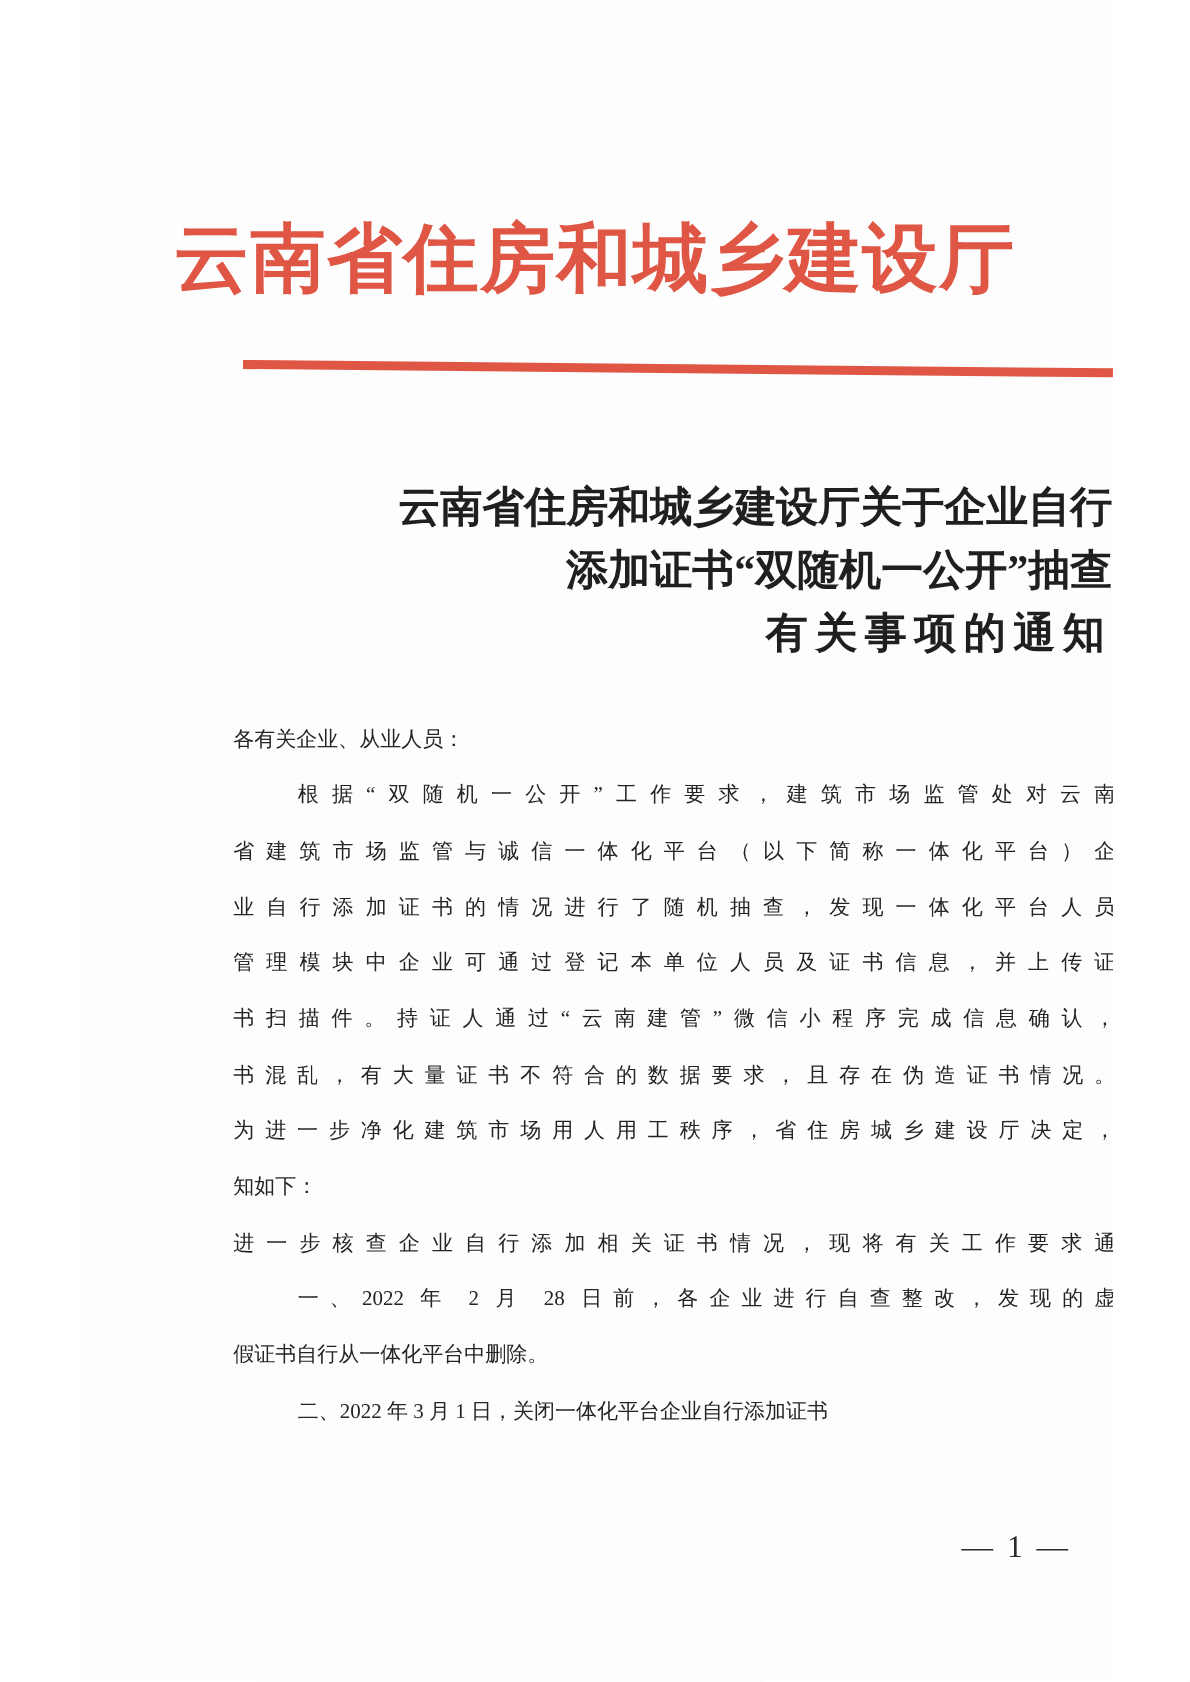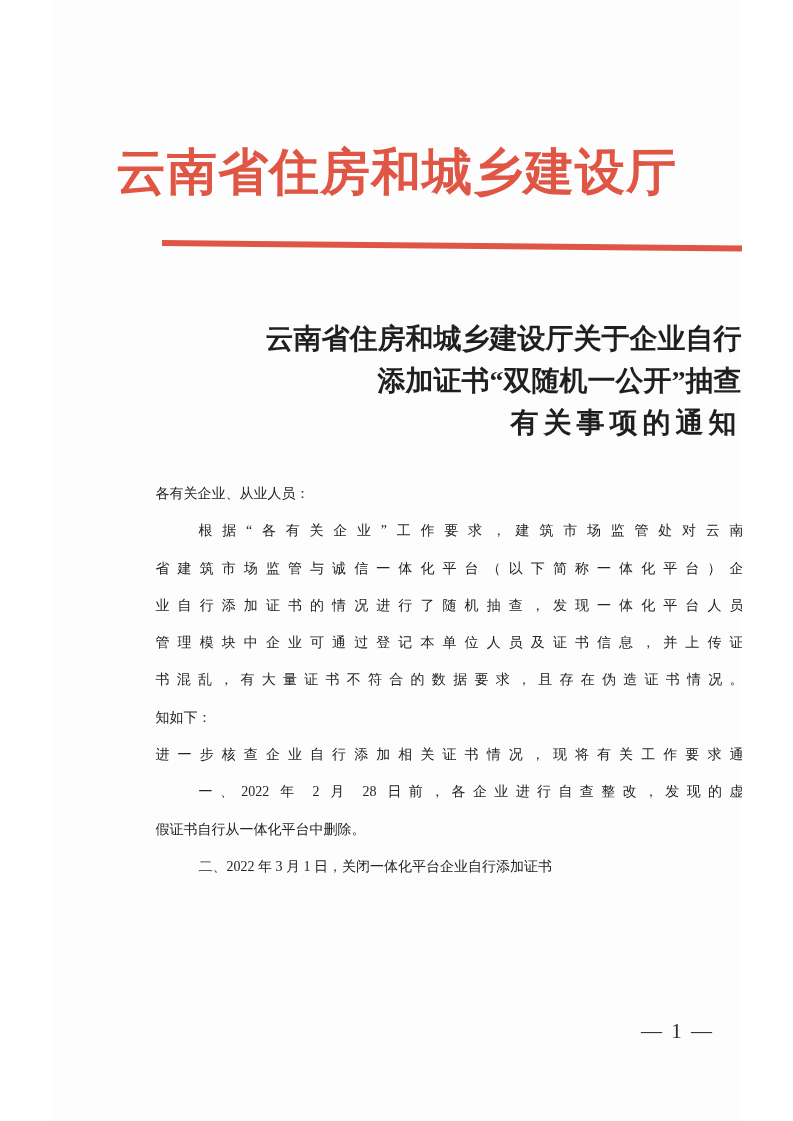--- a/index.html
+++ b/index.html
@@ -85,25 +85,27 @@
   <div class="red-rule"></div>
 
   <div class="doc-title">
       <div class="title-line">云南省住房和城乡建设厅关于企业自行</div>
       <div class="title-line">添加证书“双随机一公开”抽查</div>
       <div class="title-line">有关事项的通知</div>
     </div>
 
   <div class="body-block">
       <div class="body-line">各有关企业、从业人员：</div>
-      <div class="body-line indent fill">根据“各有关企业”工作要求，建筑市场监管处对云南</div>
+      <div class="body-line indent fill">根据“双随机一公开”工作要求，建筑市场监管处对云南</div>
       <div class="body-line fill">省建筑市场监管与诚信一体化平台（以下简称一体化平台）企</div>
       <div class="body-line fill">业自行添加证书的情况进行了随机抽查，发现一体化平台人员</div>
       <div class="body-line fill">管理模块中企业可通过登记本单位人员及证书信息，并上传证</div>
+      <div class="body-line fill">书扫描件。持证人通过“云南建管”微信小程序完成信息确认，</div>
       <div class="body-line fill">书混乱，有大量证书不符合的数据要求，且存在伪造证书情况。</div>
+      <div class="body-line fill">为进一步净化建筑市场用人用工秩序，省住房城乡建设厅决定，</div>
       <div class="body-line">知如下：</div>
       <div class="body-line fill">进一步核查企业自行添加相关证书情况，现将有关工作要求通</div>
       <div class="body-line indent fill">一、2022 年 2 月 28 日前，各企业进行自查整改，发现的虚</div>
       <div class="body-line">假证书自行从一体化平台中删除。</div>
       <div class="body-line indent">二、2022 年 3 月 1 日，关闭一体化平台企业自行添加证书</div>
     </div>
 
   <div class="page-number">— 1 —</div>
 
 </div>

